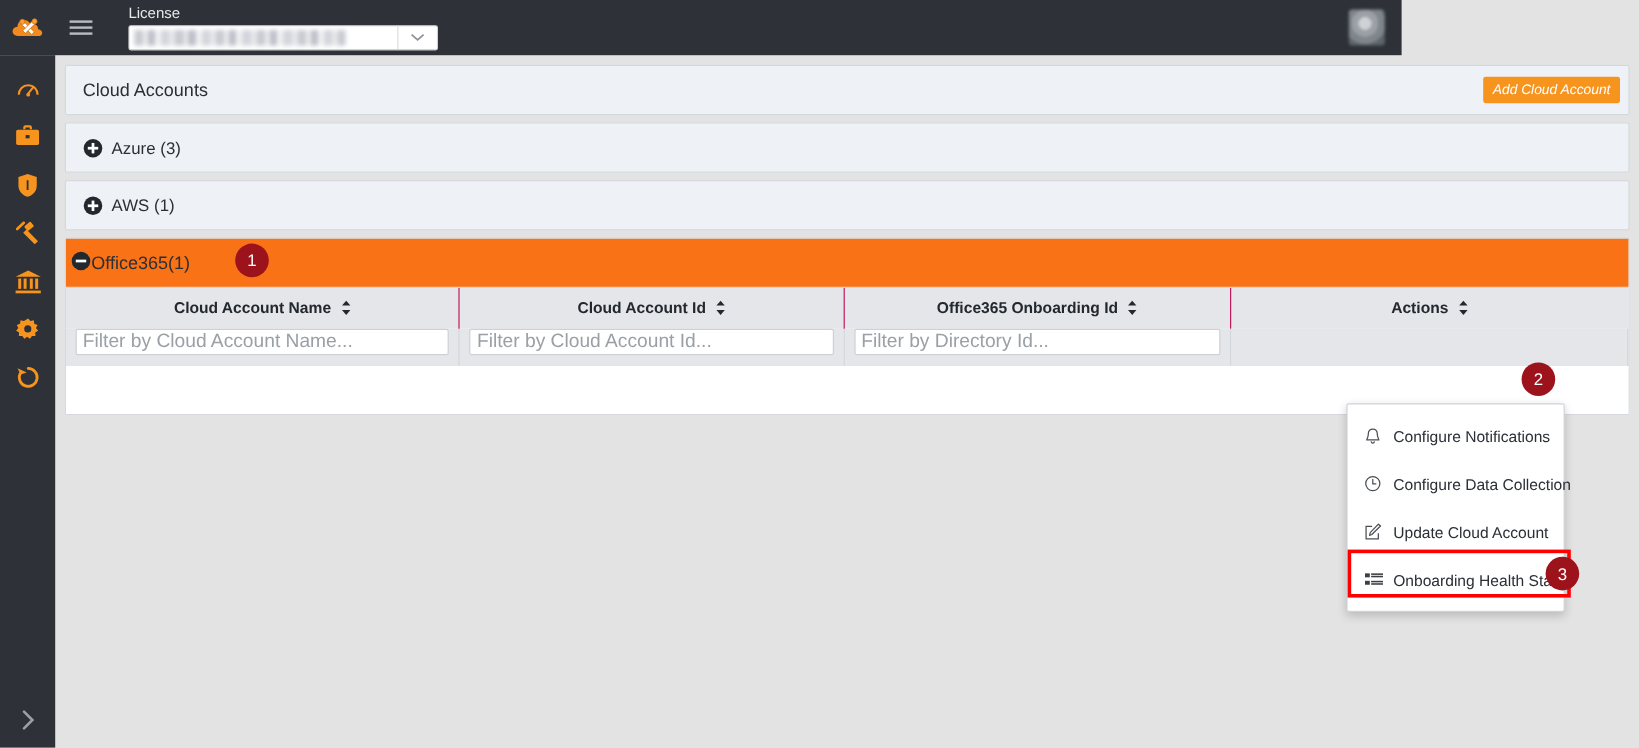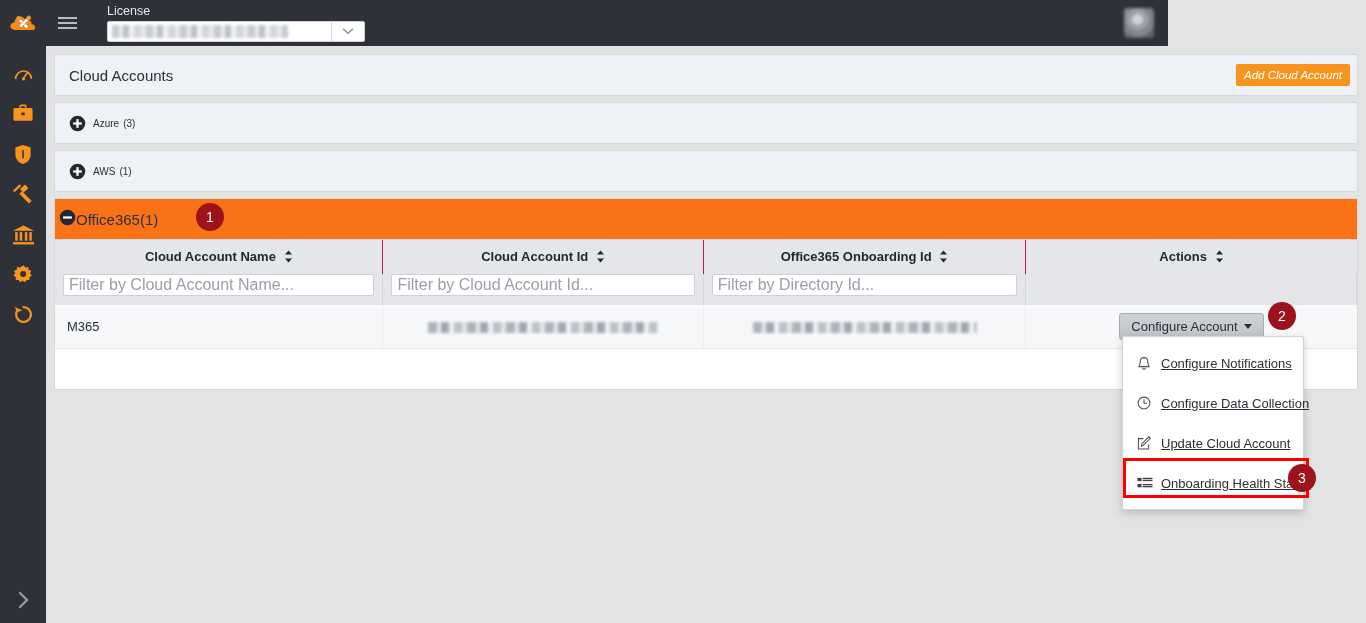--- a/index.html
+++ b/index.html
@@ -120,21 +120,21 @@
     font-size: 11.5px; font-family: "Liberation Sans", sans-serif;
     padding: 5px 8px; cursor: pointer;
     line-height: 12px;
     font-style: italic;
   }
 
   .group-header {
     height: 40px;
     display: flex; align-items: center;
     padding-left: 14px; cursor: pointer;
-    font-size: 10px; color: #2b2f36;
+    font-size: 14px; color: #2b2f36;
   }
   .group-header .toggle-icon { margin-right: 7px; display: flex; }
   .group-header .group-count { margin-left: 4px; }
 
   #office-panel { margin-bottom: 6px; border-bottom: none; }
   #office-header {
     height: 40px; display: flex; align-items: center;
     padding-left: 4px; cursor: pointer;
     font-size: 15px; color: #2b2f36;
     background: #f97316;
@@ -223,21 +223,21 @@
     border: 1px solid #d0d3d7;
     border-radius: 2px;
     box-shadow: 0 3px 8px rgba(0,0,0,.18);
     z-index: 50;
     padding: 6px 0 6px 0;
   }
   .menu-item {
     display: flex; align-items: center;
     height: 40px; padding: 0 10px 0 14px;
     font-size: 13px; color: #2b2f36;
-    cursor: pointer; white-space: nowrap; text-decoration: underline;
+    cursor: pointer; white-space: nowrap;
   }
   .menu-item .mi-icon {
     width: 18px; display: flex; align-items: center; justify-content: flex-start;
     margin-right: 6px; flex: 0 0 18px;
   }
 
   
   .badge {
     position: absolute;
     width: 28px; height: 28px; border-radius: 50%;
@@ -467,35 +467,20 @@
             <th>
               <input class="filter-input" placeholder="Filter by Cloud Account Id..." style="">
             </th>
             <th>
               <input class="filter-input" placeholder="Filter by Directory Id..." style="">
             </th>
             <th></th>
           </tr>
         </thead>
         <tbody>
-          <tr>
-            <td class="name-cell">M365</td>
-            <td style="text-align:center">
-              <span class="redact" style="width:230px"></span>
-            </td>
-            <td style="text-align:center">
-              <span class="redact" style="width:224px"></span>
-            </td>
-            <td class="actions-cell">
-              <span id="configure-account-btn">
-                <span>Configure Account</span>
-                <span class="caret-down"></span>
-              </span>
-            </td>
-          </tr>
           <tr class="empty-row">
             <td></td>
             <td></td>
             <td></td>
             <td></td>
           </tr>
         </tbody>
       </table>
     </div>
   </div>

